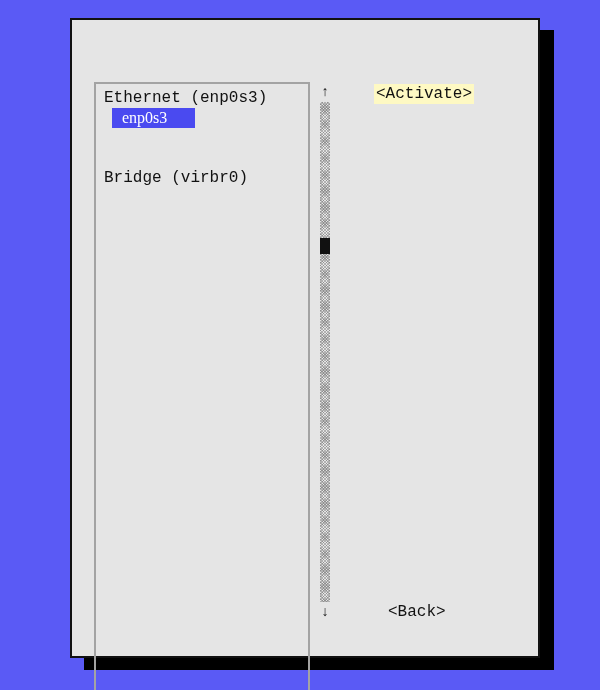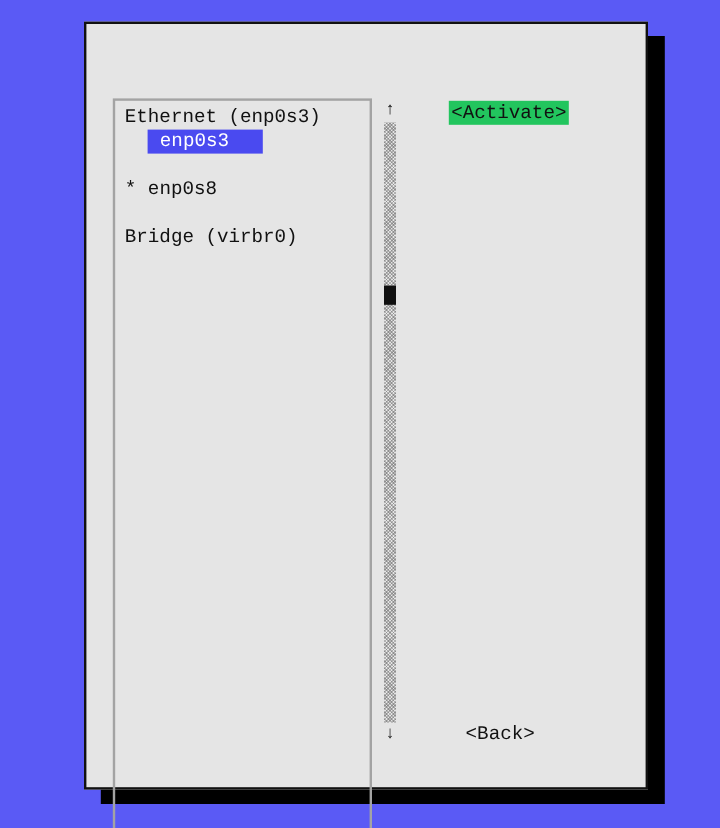--- a/index.html
+++ b/index.html
@@ -41,20 +41,21 @@
     box-sizing: border-box;
     padding: 4px 8px;
   }
   .entry-header {
     color: #111;
     white-space: pre;
   }
   .entry-item {
     color: #111;
     white-space: pre;
+    font-family: Liberation Serif, serif;
   }
   .selected {
     display: inline-block;
     background: #4a4af0;
     color: #fff;
     padding: 0 28px 0 10px;
   }
   .gap {
     height: 20px;
   }
@@ -97,21 +98,21 @@
     position: absolute;
     left: 0;
     width: 10px;
     height: 16px;
     background: #111;
   }
   .activate-btn {
     position: absolute;
     left: 302px;
     top: 64px;
-    background: #22c55e;
+    background: #fef9c3;
     color: #111;
     padding: 0 2px;
     display: inline-block;
   }
   .back-btn {
     position: absolute;
     left: 316px;
     top: 582px;
     color: #111;
     display: inline-block;
@@ -122,21 +123,20 @@
 
 <div class="shadow"></div>
 
 <div class="dialog">
 
   <div class="inner-list">
 
   <div class="entry-header">Ethernet (enp0s3)</div>
       <div class="entry-item"><span>  </span><span class="selected">enp0s3</span></div>
       <div class="gap"></div>
-      <div class="entry-item"><span>*</span><span> enp0s8</span></div>
       <div class="gap"></div>
       <div class="entry-header">Bridge (virbr0)</div>
     </div>
 
   <div class="scrollbar">
     <div class="arrow">↑</div>
     <div class="track">
       <div class="trackseg"></div>
       <div class="thumb" style="top: 136px;"></div>
     </div>

